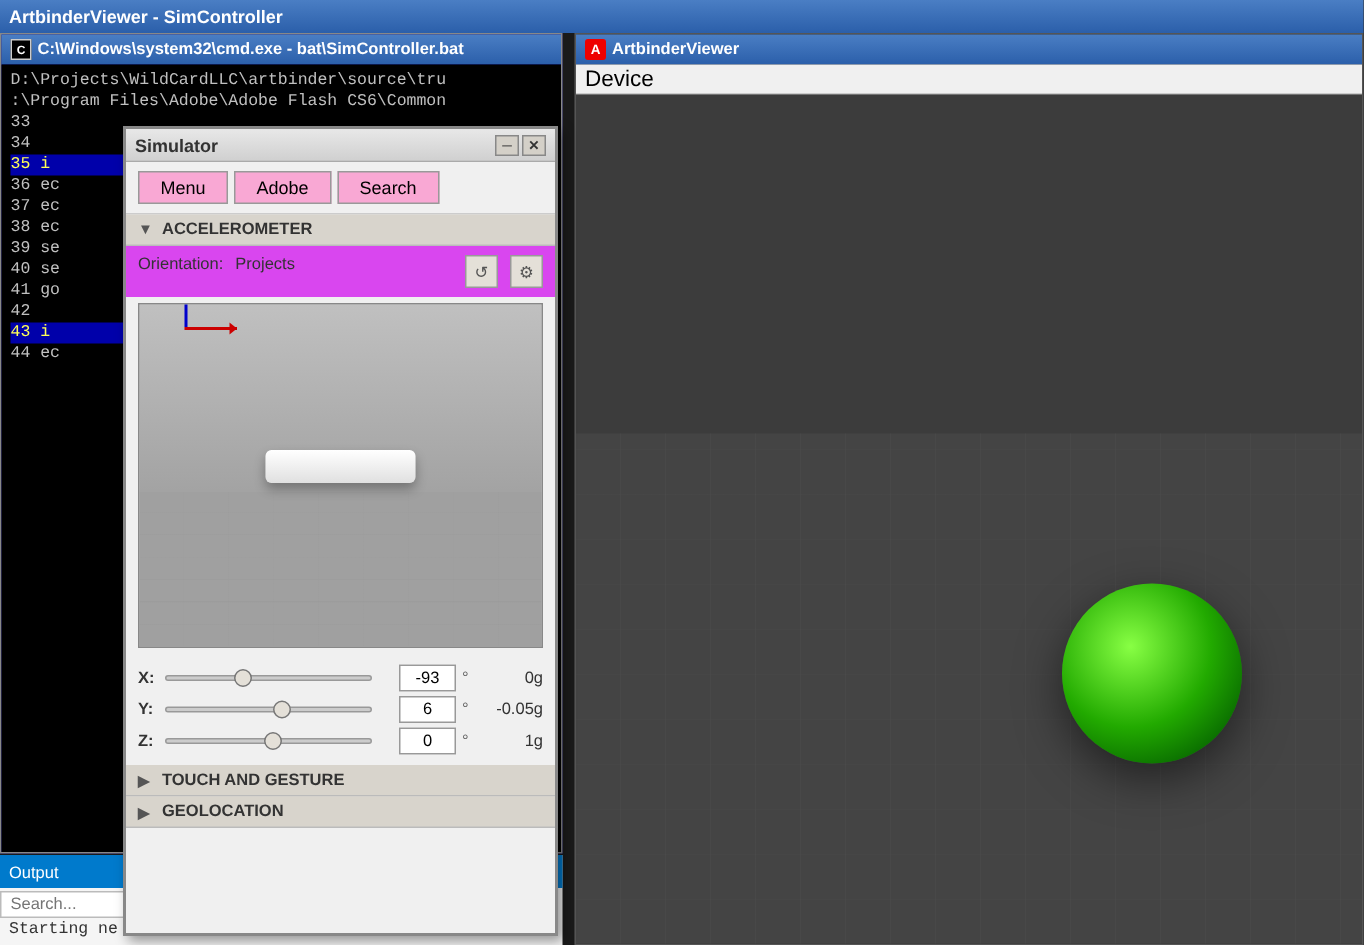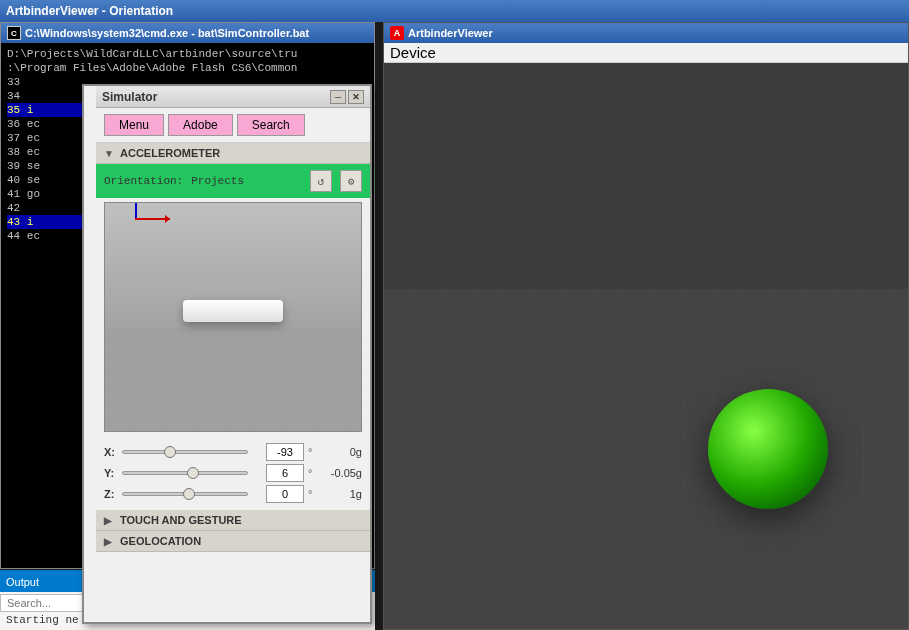--- a/index.html
+++ b/index.html
@@ -83,21 +83,20 @@
       bottom: 120px; right: 80px;
       box-shadow: 0 10px 30px rgba(0,0,0,0.5);
     }
 
     
     .simulator-window {
       position: absolute; top: 84px; left: 82px; width: 290px; height: 540px;
       background: #f0f0f0;
       border: 2px solid #888;
       box-shadow: 3px 3px 8px rgba(0,0,0,0.4);
-      padding-left: 12px;
     }
     .simulator-titlebar {
       height: 22px; background: linear-gradient(to bottom, #e8e8e8, #d0d0d0);
       border-bottom: 1px solid #aaa;
       display: flex; align-items: center; padding: 0 6px;
       font-size: 12px; font-weight: bold; color: #333;
     }
     .sim-title-controls {
       margin-left: auto; display: flex; gap: 2px;
     }
@@ -123,23 +122,22 @@
       display: flex; align-items: center; gap: 6px;
       font-size: 11px; font-weight: bold; color: #333;
       border-bottom: 1px solid #bbb; cursor: pointer;
     }
     .accordion-arrow {
       width: 10px; height: 10px; font-size: 10px; color: #555;
     }
 
     
     .orientation-row {
-      display: flex; align-items: center; padding: 6px 8px; gap: 8px;
-      background: #22c55e;
-      font-family: Liberation Mono, monospace;
+      display: flex; align-items: flex-start; padding: 6px 8px; gap: 8px;
+      background: #d946ef;
     }
     .orientation-label { font-size: 11px; color: #333; }
     .orientation-value { font-size: 11px; color: #333; flex: 1; }
     .icon-btn {
       width: 22px; height: 22px; background: #e4e0d8; border: 1px solid #999;
       display: flex; align-items: center; justify-content: center;
       font-size: 11px; cursor: pointer; color: #555;
     }
 
     
@@ -225,21 +223,21 @@
       font-size: 11px; color: #aaa;
     }
     .output-text-area {
       padding: 2px 6px; font-size: 11px; color: #333; font-family: 'Courier New', monospace;
     }
   </style>
 </head>
 <body>
 
 <div class="main-titlebar">
-  <span>ArtbinderViewer - Orientation</span>
+  <span>ArtbinderViewer - SimController</span>
 </div>
 
 <div class="cmd-window">
   <div class="cmd-titlebar">
     <span class="cmd-titlebar-icon">C</span>
     <span>C:\Windows\system32\cmd.exe - bat\SimController.bat</span>
   </div>
   <div class="cmd-body">
     <div class="cmd-line">D:\Projects\WildCardLLC\artbinder\source\tru</div>
     <div class="cmd-line">:\Program Files\Adobe\Adobe Flash CS6\Common</div>

